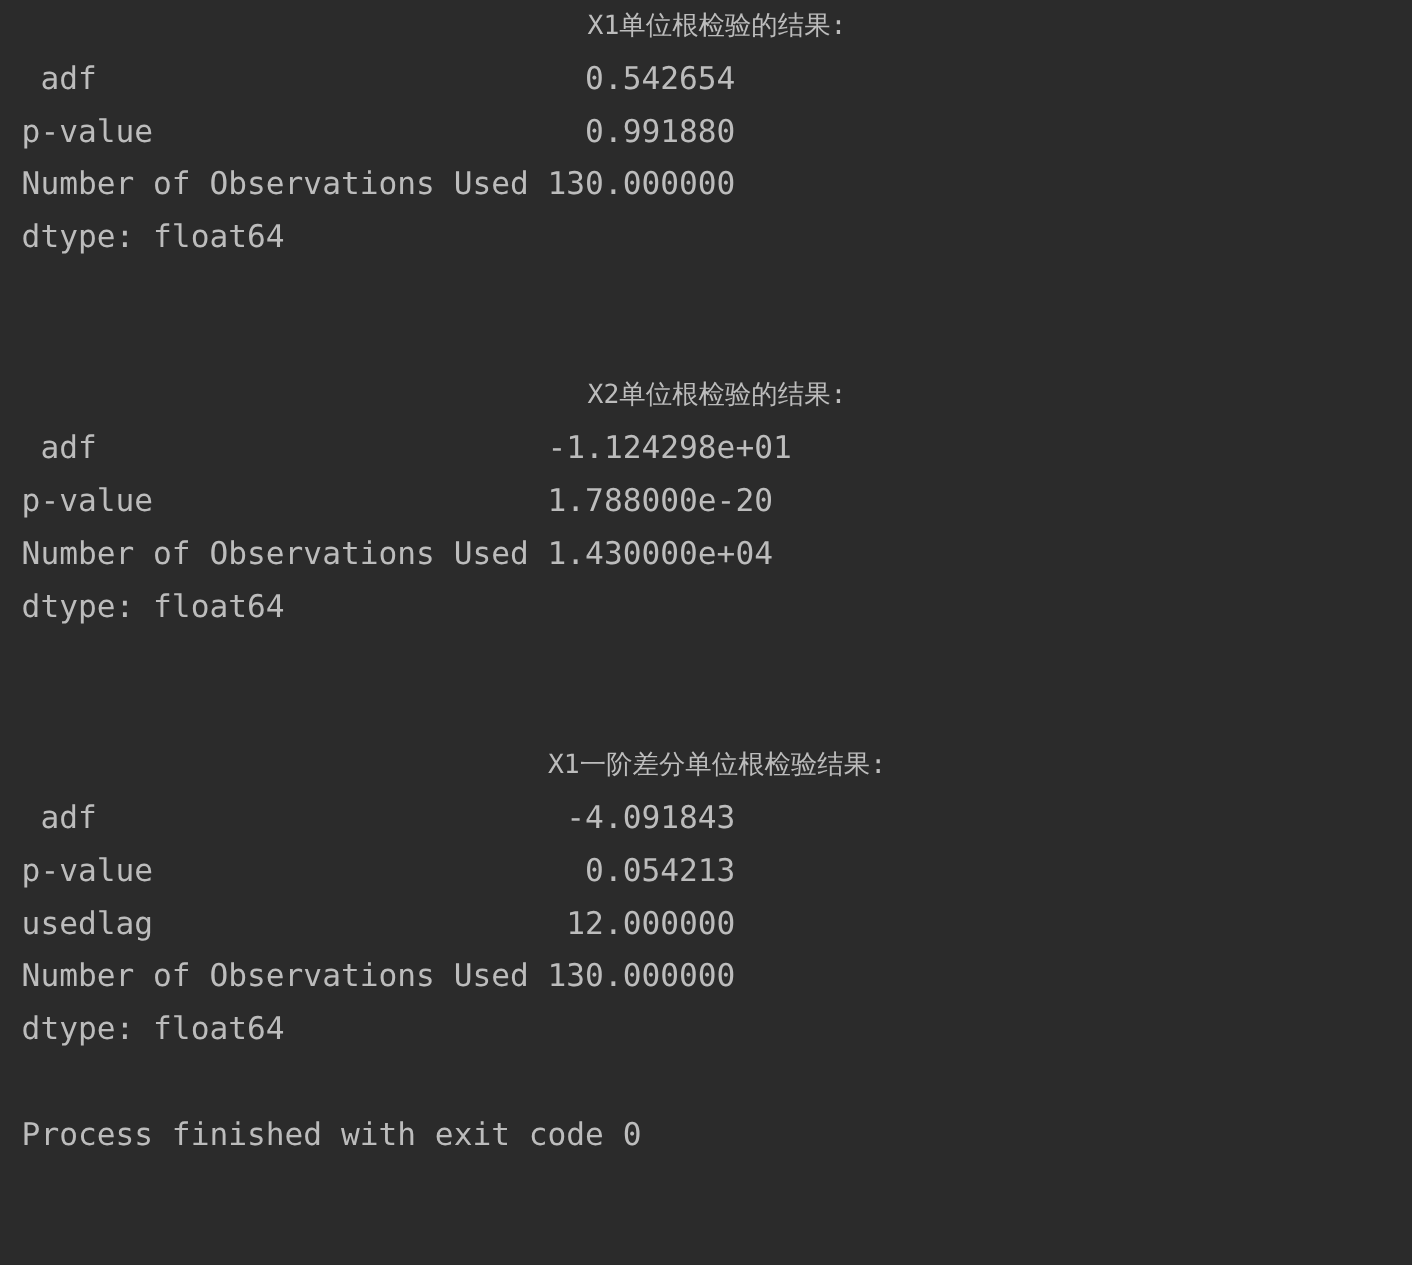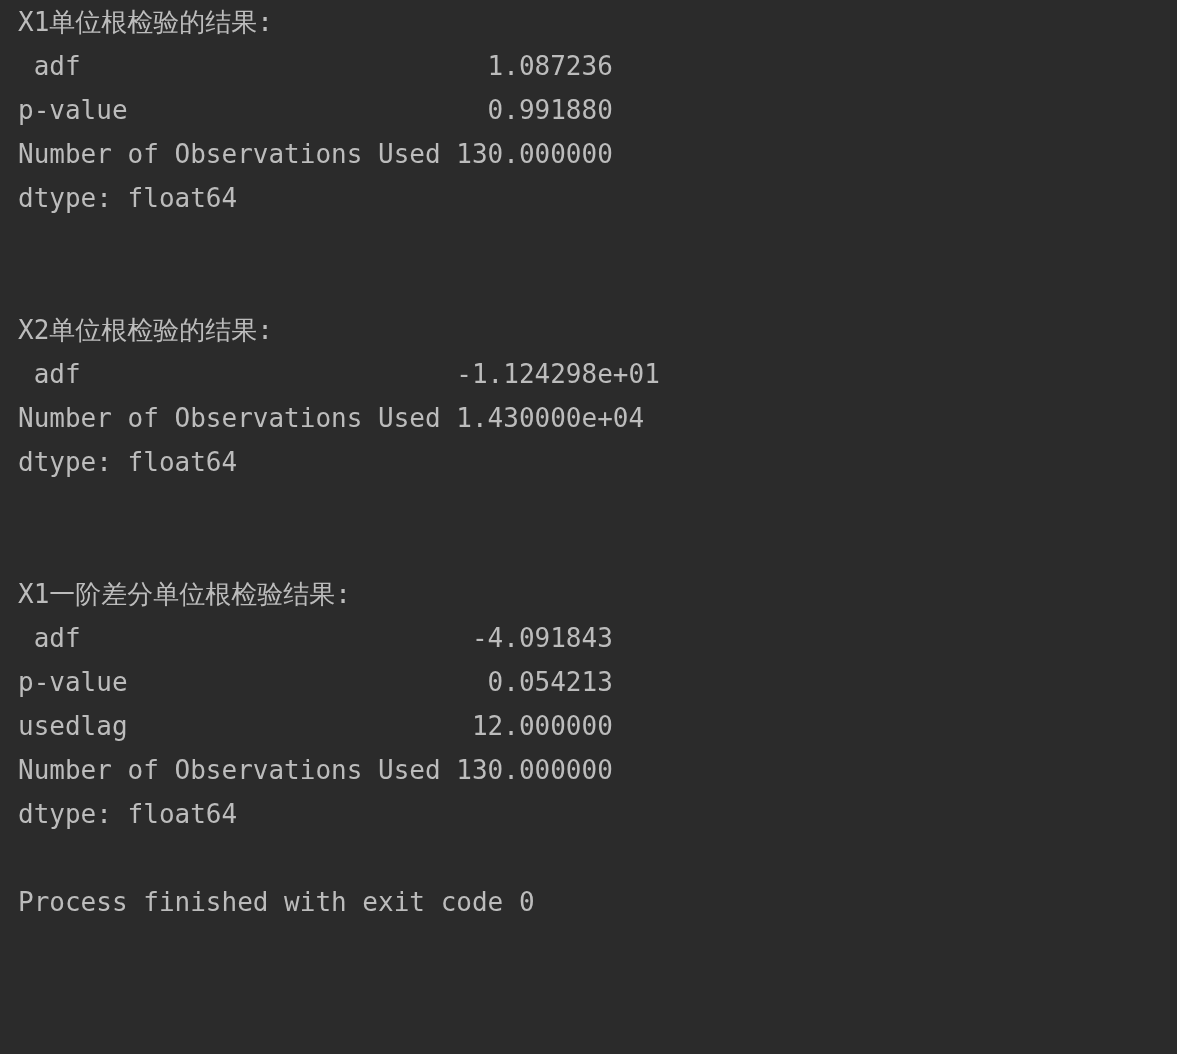--- a/index.html
+++ b/index.html
@@ -34,46 +34,48 @@
     letter-spacing: 0px;
     font-family: "DejaVu Sans Mono", "Liberation Mono", monospace;
   }
 
   .line.blank {
     color: transparent;
   }
 
   
   .line.header {
-    font-size: 26px;
+    font-size: 22px;
     color: #bcbcbc;
+    text-align: center;
   }
 
   .line.process {
     color: #bcbcbc;
   }
 
   .spacer-2 { height: 88px; }
   .spacer-1 { height: 44px; }
 </style>
 </head>
 <body>
 
 <div id="console">
 
   <div class="line header">X1单位根检验的结果:</div>
-  <div class="line"> adf                          1.087236</div>
+  <div class="line"> adf                          0.542654</div>
   <div class="line">p-value                       0.991880</div>
   <div class="line">Number of Observations Used 130.000000</div>
   <div class="line">dtype: float64</div>
 
   <div class="line blank spacer-2"></div>
 
   <div class="line header">X2单位根检验的结果:</div>
   <div class="line"> adf                        -1.124298e+01</div>
+  <div class="line">p-value                     1.788000e-20</div>
   <div class="line">Number of Observations Used 1.430000e+04</div>
   <div class="line">dtype: float64</div>
 
   <div class="line blank spacer-2"></div>
 
   <div class="line header">X1一阶差分单位根检验结果:</div>
   <div class="line"> adf                         -4.091843</div>
   <div class="line">p-value                       0.054213</div>
   <div class="line">usedlag                      12.000000</div>
   <div class="line">Number of Observations Used 130.000000</div>

